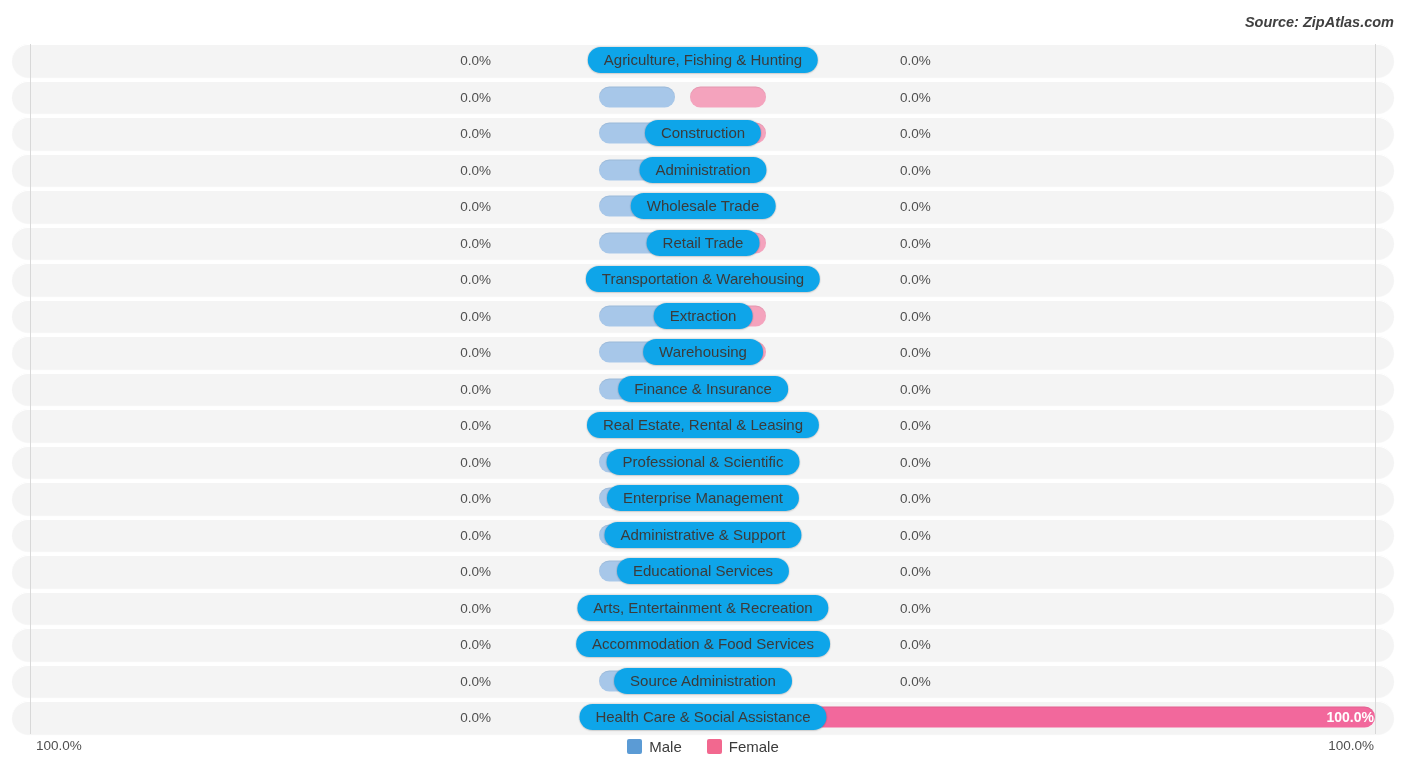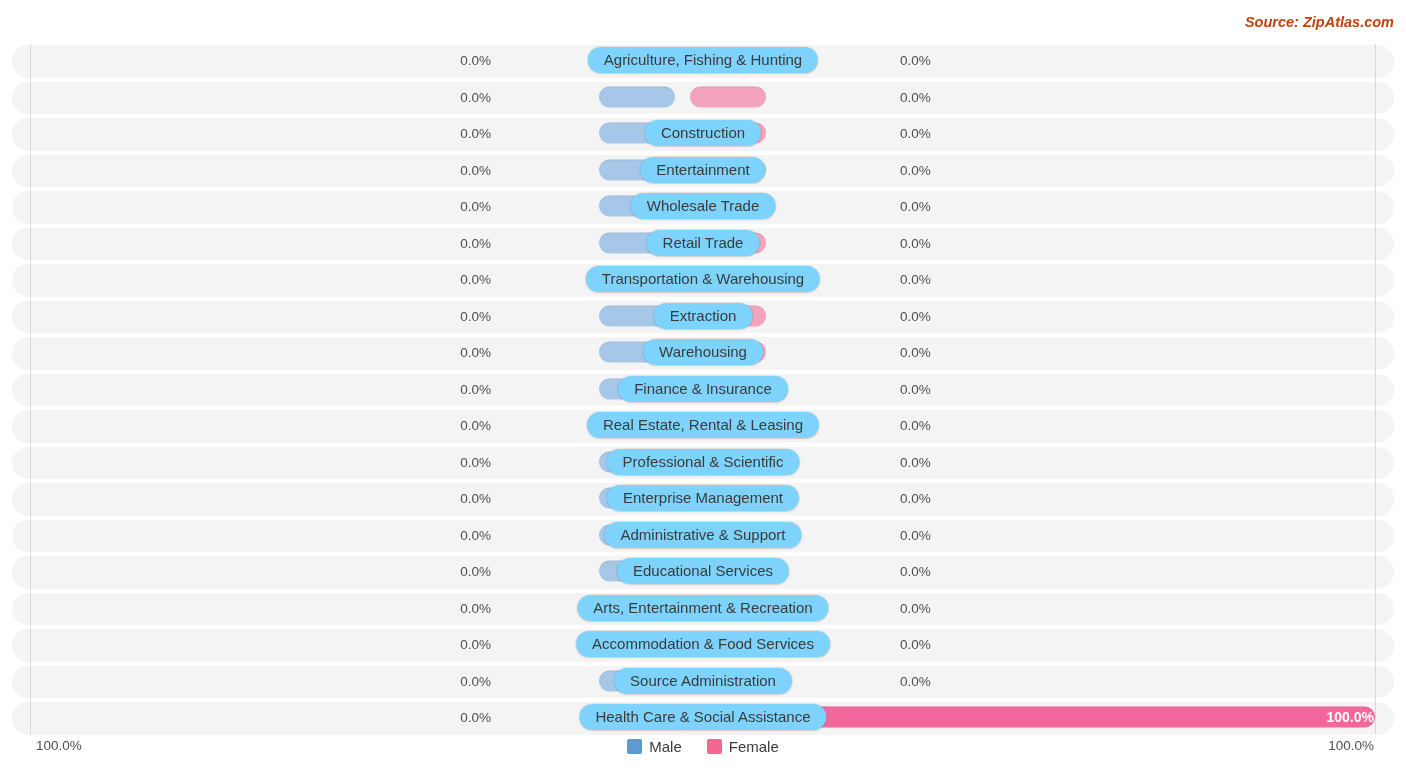--- a/index.html
+++ b/index.html
@@ -30,21 +30,21 @@
     color: #3a3a3a;
     white-space: nowrap;
   }
   .source-note {
     position: absolute;
     right: 12px;
     top: 14px;
     font-size: 14.5px;
     font-style: italic;
     font-weight: bold;
-    color: #c2410c;
+    color: #404040;
     white-space: nowrap;
   }
 
   
   .plot {
     position: relative;
     margin: 0 12px;
     height: 690px;
   }
   .axis-line {
@@ -110,21 +110,21 @@
     box-shadow: inset 0 1px 1px rgba(0,0,0,0.07);
   }
   .bar-female.hi { background: #f2689c; }
 
   
   .pill {
     position: absolute;
     left: 50%;
     top: 50%;
     transform: translate(-50%, -50%);
-    background: #7dd3fc;
+    background: #0ea5e9;
     border-radius: 15px;
     padding: 4px 16px 5px 16px;
     font-size: 15px;
     color: #3b3b3b;
     white-space: nowrap;
     box-shadow: 0 0 0 1px rgba(0,0,0,0.06), 0 1px 2px rgba(0,0,0,0.10);
     z-index: 4;
   }
 
   
@@ -200,21 +200,21 @@
         <div class="bar bar-male" style="width: 76px;"></div>
         <div class="bar bar-female" style="width: 76px;"></div>
         <div class="val val-right">0.0%</div>
         <div class="pill">Construction</div>
       </div>
       <div class="row">
         <div class="val val-left">0.0%</div>
         <div class="bar bar-male" style="width: 76px;"></div>
         <div class="bar bar-female" style="width: 76px;"></div>
         <div class="val val-right">0.0%</div>
-        <div class="pill">Entertainment</div>
+        <div class="pill">Administration</div>
       </div>
       <div class="row">
         <div class="val val-left">0.0%</div>
         <div class="bar bar-male" style="width: 76px;"></div>
         <div class="bar bar-female" style="width: 76px;"></div>
         <div class="val val-right">0.0%</div>
         <div class="pill">Wholesale Trade</div>
       </div>
       <div class="row">
         <div class="val val-left">0.0%</div>

